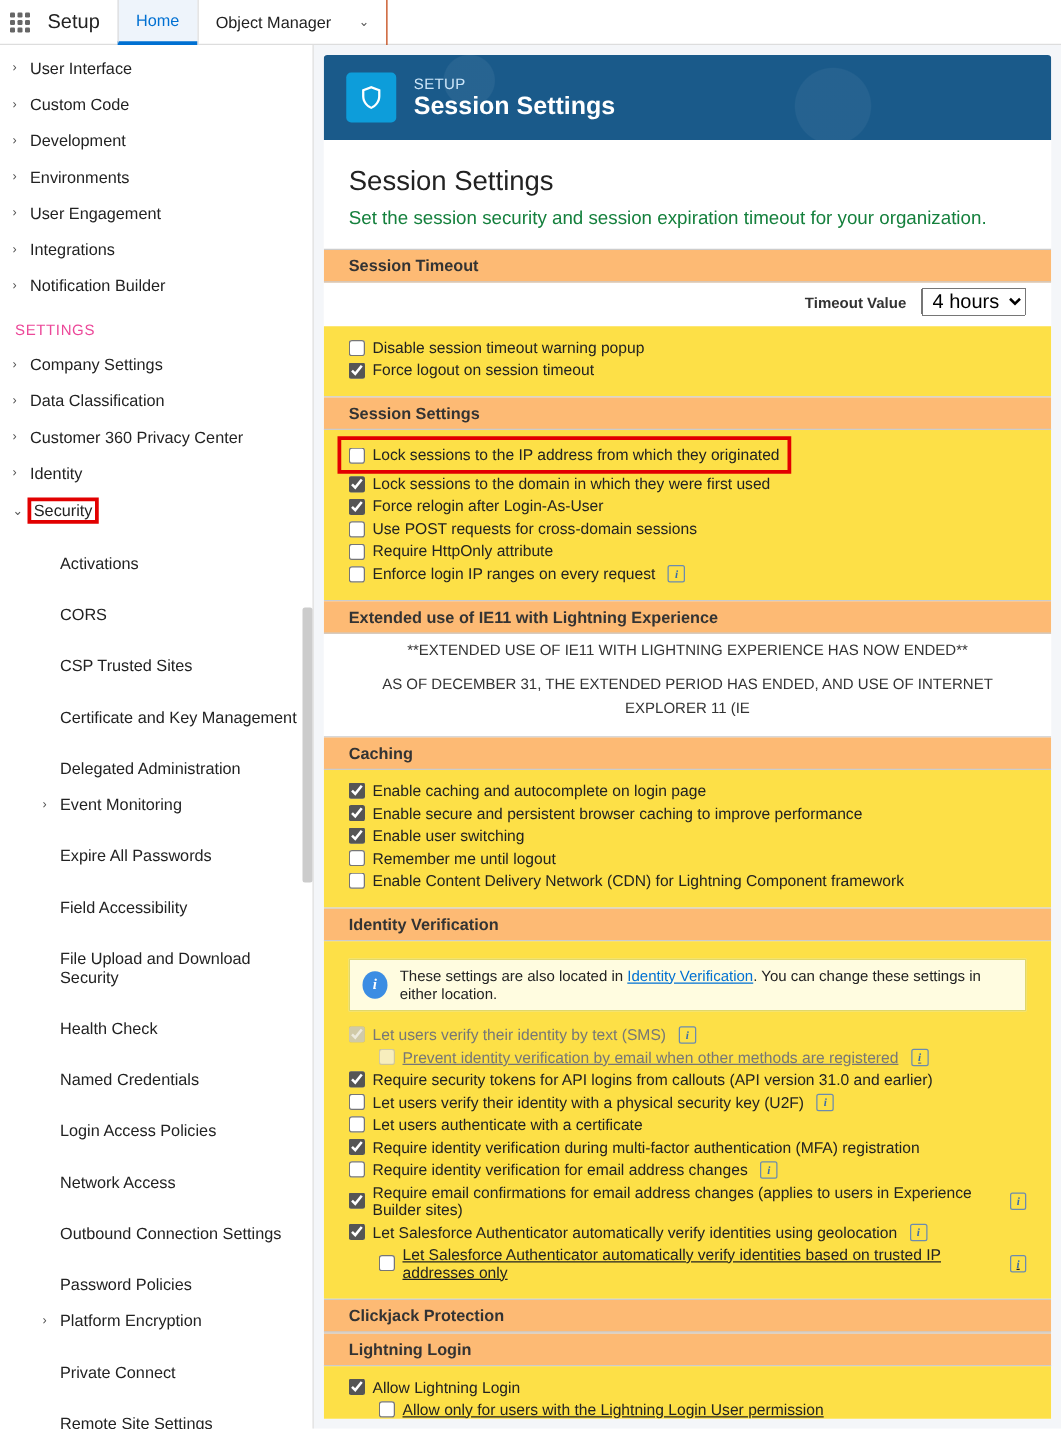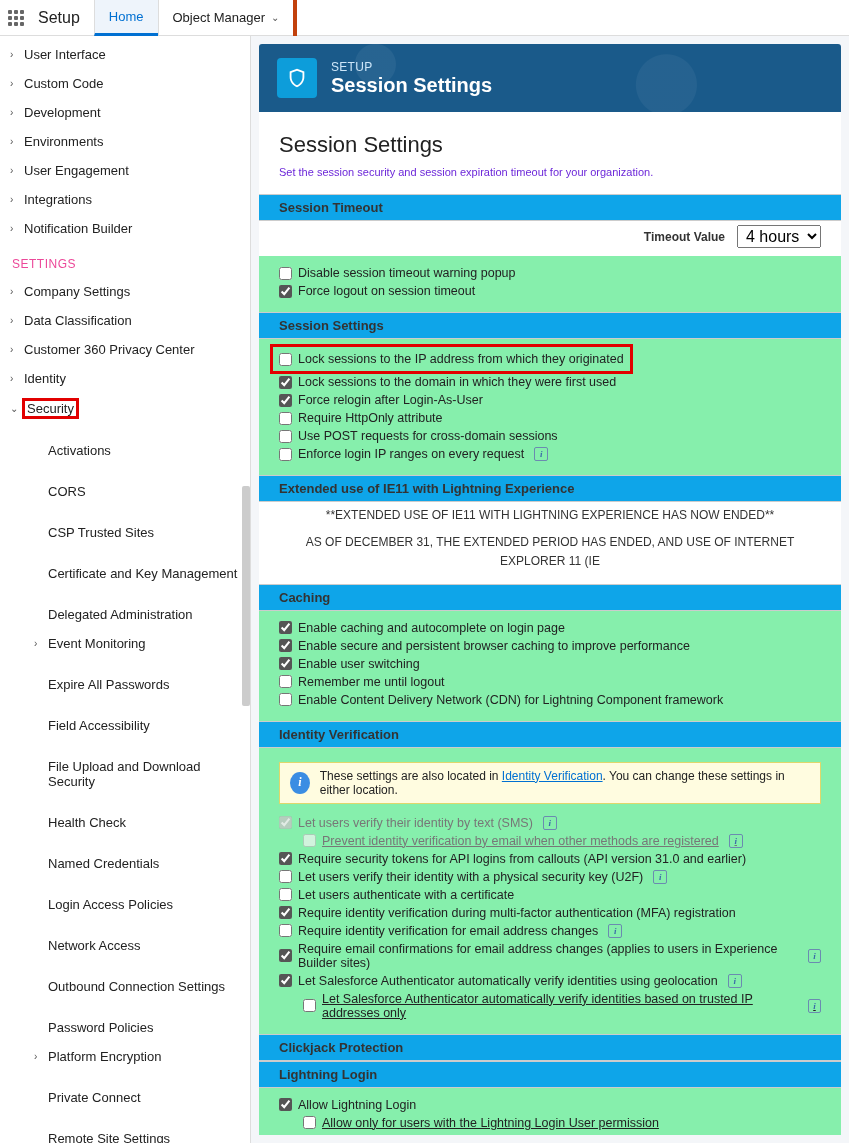--- a/index.html
+++ b/index.html
@@ -7,21 +7,21 @@
   
   
   .topbar { display: flex; align-items: center; height: 36px; border-bottom: 1px solid #ddd; background: #fff; }
   .apps-icon { width: 32px; height: 36px; display: flex; align-items: center; justify-content: center; }
   .apps-grid { display: grid; grid-template-columns: repeat(3, 4px); grid-template-rows: repeat(3, 4px); gap: 2px; }
   .apps-grid span { background: #666; width: 4px; height: 4px; border-radius: 1px; }
   .topbar-title { font-size: 16px; padding: 0 14px 0 6px; }
   .tab { padding: 0 14px; height: 36px; display: flex; align-items: center; border-left: 1px solid #ddd; font-size: 13px; cursor: pointer; }
   .tab.active { background: #eef4fb; border-bottom: 3px solid #0070d2; height: 36px; color: #0070d2; }
   .tab .chev { margin-left: 6px; font-size: 10px; color: #555; }
-  .tab:last-child { border-right: 4px solid #c2410c; }
+  .tab:last-child { border-right: 1px solid #c2410c; gap: 16px; }
   
   .main-wrap { display: flex; height: 1107px; }
   
   
   .sidebar { width: 251px; border-right: 1px solid #ddd; overflow-y: auto; padding-top: 4px; position: relative; font-size: 13px; }
   .sidebar-scroll-thumb { position: absolute; right: 0; top: 450px; width: 8px; height: 220px; background: #ccc; border-radius: 2px; }
   .tree-item { display: flex; align-items: center; padding: 7px 8px 7px 10px; cursor: pointer; }
   .tree-item .arrow { width: 14px; font-size: 10px; color: #555; }
   .tree-item .lbl { flex: 1; }
   .tree-heading { padding: 14px 8px 6px 12px; font-size: 12px; color: #ec4899; letter-spacing: 0.5px; }
@@ -34,25 +34,25 @@
   
   .content { flex: 1; background: #f4f6f9; overflow: hidden; display: flex; flex-direction: column; }
   .hero { background: #1a5a8a; background-image: radial-gradient(circle at 20% 30%, rgba(255,255,255,0.06) 0 20px, transparent 21px), radial-gradient(circle at 70% 60%, rgba(255,255,255,0.05) 0 30px, transparent 31px); margin: 8px 8px 0 8px; padding: 14px 18px; display: flex; align-items: center; gap: 14px; border-radius: 3px 3px 0 0; }
   .hero-icon { width: 40px; height: 40px; background: #0d9dda; border-radius: 4px; display: flex; align-items: center; justify-content: center; }
   .hero-icon svg { width: 22px; height: 22px; fill: #fff; }
   .hero-text-small { font-size: 12px; color: #cde6f9; letter-spacing: 0.3px; }
   .hero-text-big { font-size: 20px; font-weight: bold; color: #fff; }
   
   .page-body { background: #fff; margin: 0 8px 8px 8px; padding: 20px 0 0 0; flex: 1; overflow: hidden; }
   .page-h1 { font-size: 22px; padding: 0 20px 8px; font-weight: 400; }
-  .page-sub { font-size: 11px; color: #6d28d9; padding: 0 20px 16px; }
+  .page-sub { font-size: 15px; color: #15803d; padding: 0 20px 16px; }
   
   .section-wrap { border-top: 1px solid #ccc; }
-  .section-hdr { background: #0ea5e9; border-bottom: 1px solid #ccc; padding: 5px 20px; font-weight: bold; font-size: 13px; color: #333; }
-  .section-body { padding: 8px 20px 12px; background: #86efac; font-size: 12.5px; }
+  .section-hdr { background: #fdba74; border-bottom: 1px solid #ccc; padding: 5px 20px; font-weight: bold; font-size: 13px; color: #333; }
+  .section-body { padding: 8px 20px 12px; background: #fde047; font-size: 12.5px; }
   
   .timeout-row { display: flex; justify-content: flex-end; align-items: center; gap: 12px; padding: 4px 20px 8px; font-size: 12px; }
   .timeout-row select { font-size: 16px; padding: 1px 4px; min-width: 84px; }
   .timeout-lbl { font-weight: bold; color: #333; }
   
   .chk-row { display: flex; align-items: center; gap: 6px; padding: 2px 0; }
   .chk-row input[type=checkbox] { width: 13px; height: 13px; accent-color: #555; }
   .chk-row.disabled { color: #777; }
   .chk-row.indent { padding-left: 24px; text-decoration: underline; }
   .chk-highlight { outline: 3px solid #e20000; padding: 3px 6px; margin: 0 -6px 2px; display: inline-flex; }
@@ -262,24 +262,24 @@
                 <span>Lock sessions to the IP address from which they originated</span>
               </div>
             </div><div class="chk-row">
               <input type="checkbox" checked="" style="">
               <span>Lock sessions to the domain in which they were first used</span>
             </div><div class="chk-row">
               <input type="checkbox" checked="" style="">
               <span>Force relogin after Login-As-User</span>
             </div><div class="chk-row">
               <input type="checkbox" style="">
+              <span>Use POST requests for cross-domain sessions</span>
+            </div><div class="chk-row">
+              <input type="checkbox" style="">
               <span>Require HttpOnly attribute</span>
-            </div><div class="chk-row">
-              <input type="checkbox" style="">
-              <span>Use POST requests for cross-domain sessions</span>
             </div><div class="chk-row">
               <input type="checkbox" style="">
               <span>Enforce login IP ranges on every request</span>
               <span class="info-glyph">i</span>
             </div></div>
       </div>
 
       <div class="section-wrap">
         <div class="section-hdr">Extended use of IE11 with Lightning Experience</div>
         <div class="note-text">**EXTENDED USE OF IE11 WITH LIGHTNING EXPERIENCE HAS NOW ENDED**</div>

